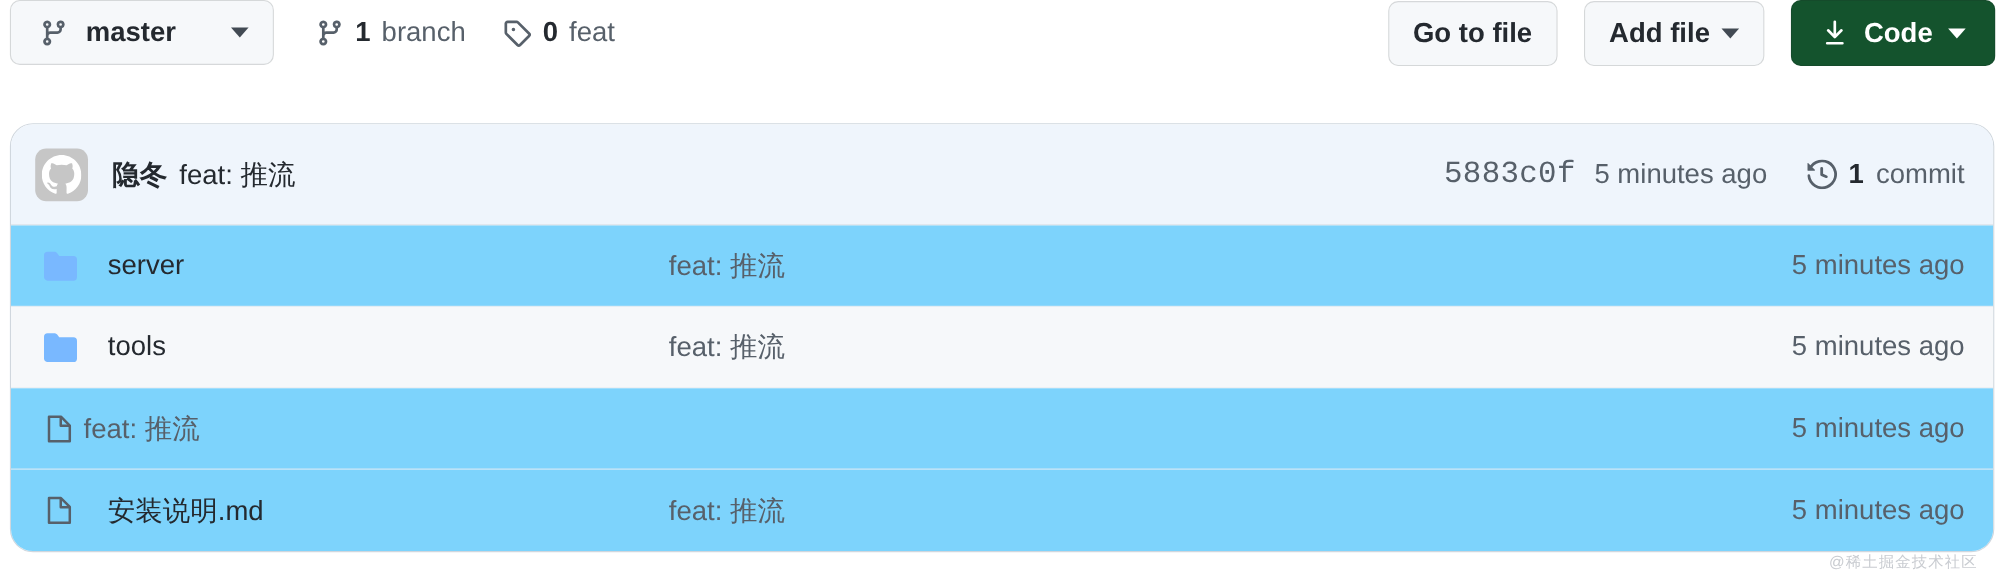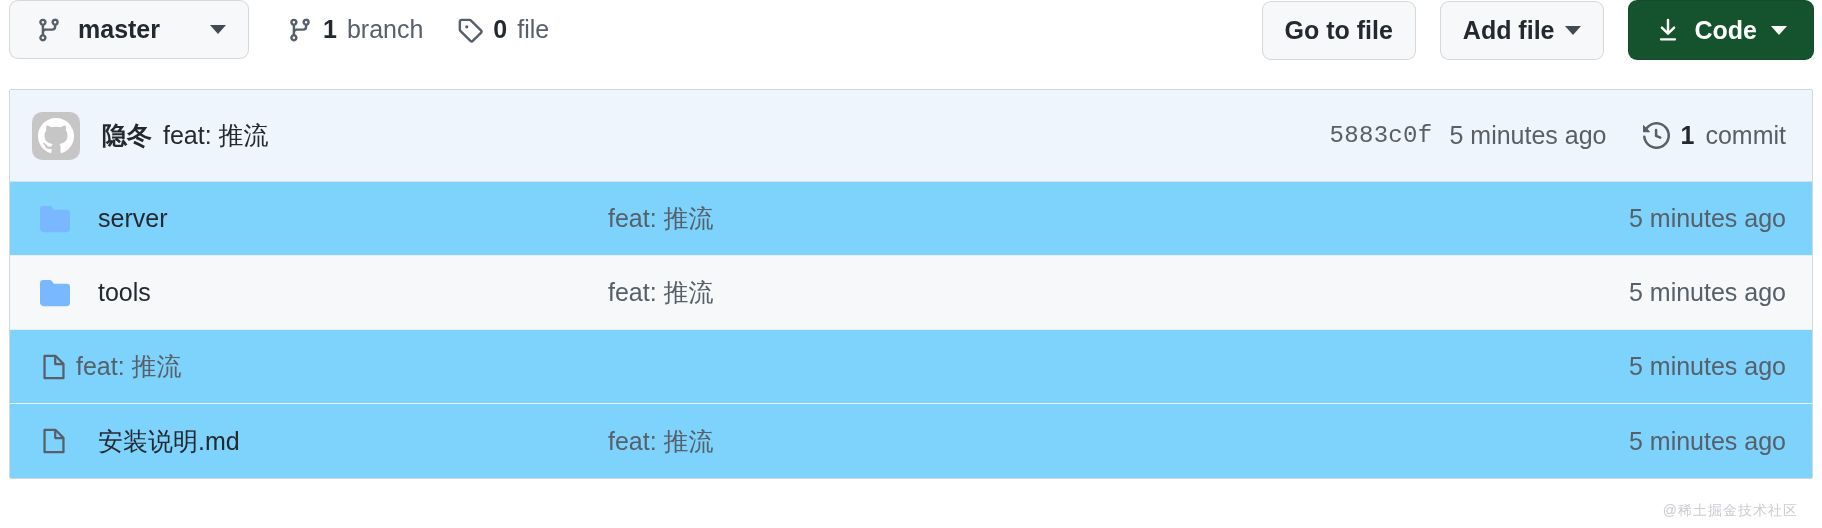--- a/index.html
+++ b/index.html
@@ -101,25 +101,25 @@
   }
   .meta-item .lbl { color: #57606a; }
   .meta-item.tags { margin-left: 34px; }
 
   .ico { display: inline-flex; align-items: center; justify-content: center; }
 
   
   .filecard {
     position: absolute;
     left: 9px;
-    top: 89px;
+    top: 112px;
     width: 1804px;
     box-sizing: border-box;
     border: 1px solid #d0d7de;
-    border-radius: 2px;
+    border-radius: 21px;
     overflow: hidden;
     background: #ffffff;
   }
 
   .commitbar {
     box-sizing: border-box;
     height: 92px;
     background: #eff5fc;
     border-bottom: 1px solid #d8dee4;
     display: flex;
@@ -147,21 +147,21 @@
     white-space: nowrap;
   }
   .commit-right {
     margin-left: auto;
     display: flex;
     align-items: center;
     white-space: nowrap;
   }
   .commit-sha {
     font-family: "Liberation Mono", "DejaVu Sans Mono", monospace;
-    font-size: 24px;
+    font-size: 28px;
     color: #57606a;
     letter-spacing: 0.3px;
   }
   .commit-time {
     margin-left: 17px;
     font-size: 25px;
     color: #57606a;
   }
   .commit-count {
     margin-left: 36px;
@@ -260,21 +260,21 @@
       <span class="lbl">branch</span>
     </div>
 
     <div class="meta-item tags">
       <span class="ico">
         <svg width="26" height="26" viewBox="0 0 16 16" fill="#57606a" aria-hidden="true">
           <path d="M1 7.775V2.75C1 1.784 1.784 1 2.75 1h5.025c.464 0 .91.184 1.238.513l6.25 6.25a1.75 1.75 0 0 1 0 2.474l-5.026 5.026a1.75 1.75 0 0 1-2.474 0l-6.25-6.25A1.752 1.752 0 0 1 1 7.775Zm1.5 0c0 .066.026.13.073.177l6.25 6.25a.25.25 0 0 0 .354 0l5.025-5.025a.25.25 0 0 0 0-.354l-6.25-6.25a.25.25 0 0 0-.177-.073H2.75a.25.25 0 0 0-.25.25ZM6 5a1 1 0 1 1 0 2 1 1 0 0 1 0-2Z"></path>
         </svg>
       </span>
       <span class="num">0</span>
-      <span class="lbl">file</span>
+      <span class="lbl">feat</span>
     </div>
 
   </div>
 
   <div class="toolbar-right">
 
     <div class="btn btn-gotofile">
       <span>Go to file</span>
     </div>
 

